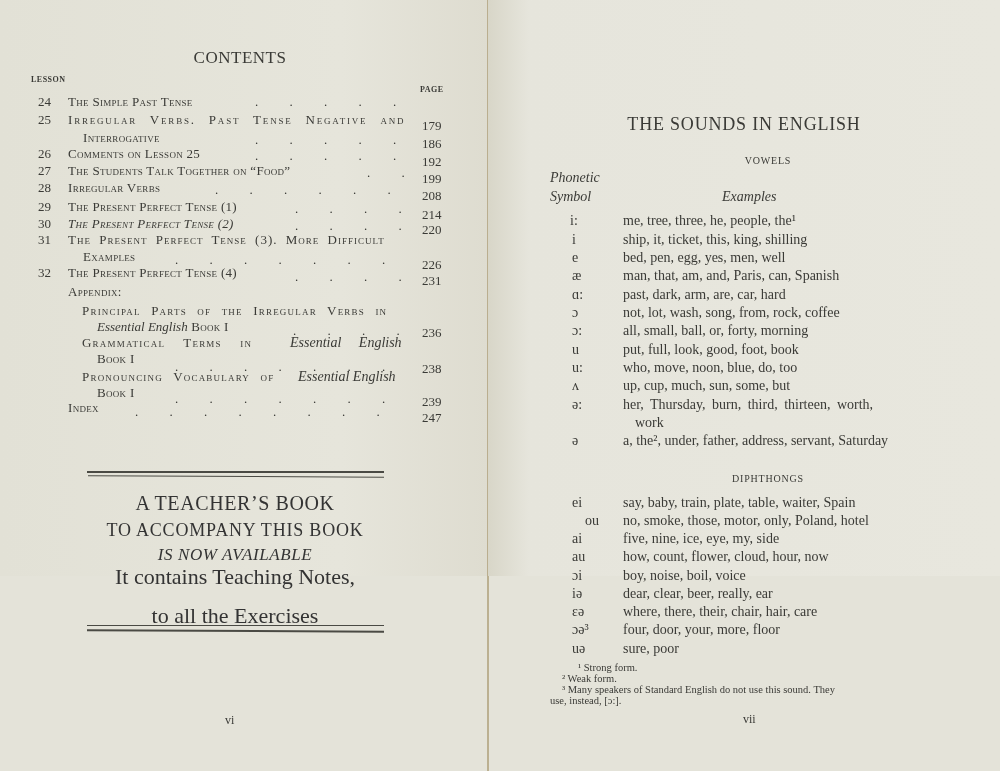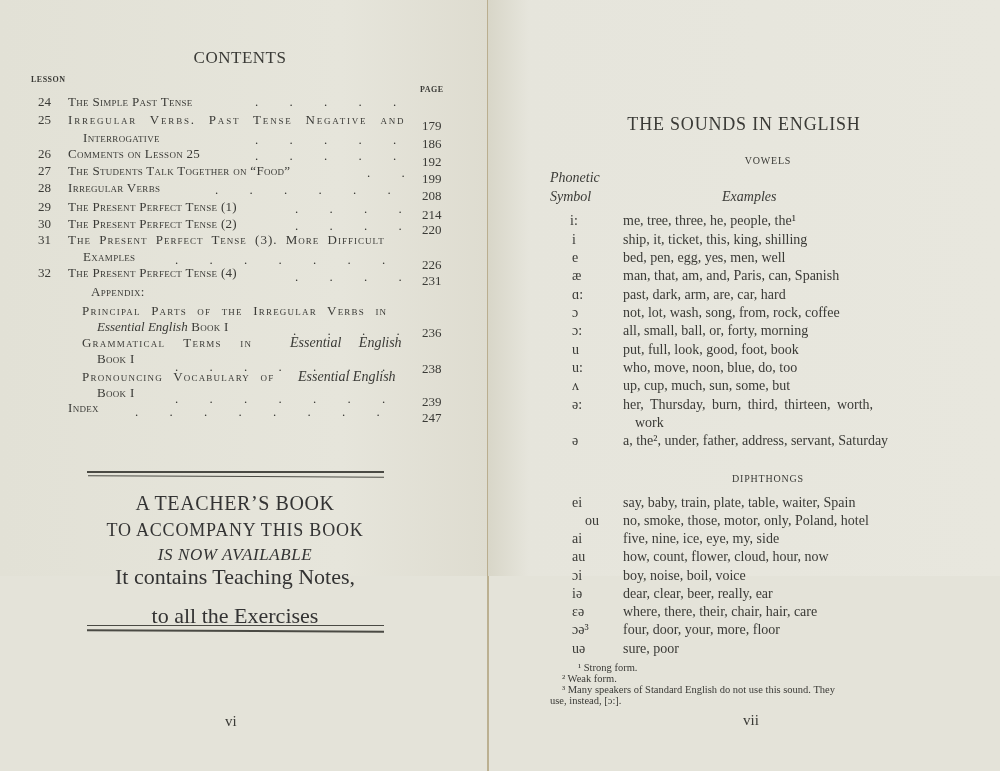--- a/index.html
+++ b/index.html
@@ -29,21 +29,21 @@
 
   
   .rule { position:absolute; left:87px; width:297px; height:2px; background:#4a4a44; }
   .rule.thin { height:1px; }
   .ad { position:absolute; left:80px; width:310px; text-align:center; color:#333; }
   .ad-l1 { top:492px; font-size:20px; letter-spacing:.6px; }
   .ad-l2 { top:520px; font-size:18px; letter-spacing:.8px; }
   .ad-l3 { top:545px; font-size:17px; font-style:italic; letter-spacing:.6px; }
   .ad-l4 { top:566px; font-size:22px; line-height:19px; }
 
-  .folio { position:absolute; font-size:15px; }
+  .folio { position:absolute; font-size:12px; }
 
   
   .sounds-title { position:absolute; left:488px; width:512px; top:114px; text-align:center; font-size:18px; letter-spacing:.8px; }
   .section-hdr { position:absolute; left:488px; width:560px; text-align:center; font-size:10px; letter-spacing:.8px; }
   .col-hdr { position:absolute; font-style:italic; font-size:14px; }
   .srow { position:absolute; left:560px; font-size:14px; line-height:18px; white-space:nowrap; }
   .sym { position:absolute; left:0; width:40px; }
   .ex { position:absolute; left:63px; }
   .fn { position:absolute; font-size:10.5px; line-height:12px; }
 </style>
@@ -95,42 +95,42 @@
 
     <div class="toc-row" style="top:198px;left:0;width:488px;">
       <span class="num" style="left:38px;">29</span>
       <span class="title" style="left:68px;">The Present Perfect Tense (1)</span>
       <span class="dots" style="left:295px;top:2px;">.&nbsp;.&nbsp;.&nbsp;.</span>
       <span class="pg" style="top:8px;">214</span>
     </div>
 
     <div class="toc-row" style="top:215px;left:0;width:488px;">
       <span class="num" style="left:38px;">30</span>
-      <span class="title" style="left:68px;">The Present Perfect Tense (2)</span>
+      <span class="title" style="left:68px;font-style:italic;">The Present Perfect Tense (2)</span>
       <span class="dots" style="left:295px;top:2px;">.&nbsp;.&nbsp;.&nbsp;.</span>
       <span class="pg" style="top:6px;">220</span>
     </div>
 
     <div class="toc-row" style="top:231px;left:0;width:488px;">
       <span class="num" style="left:38px;">31</span>
       <span class="title wide" style="left:68px;letter-spacing:1px;word-spacing:4px;">The Present Perfect Tense (3). More Difficult</span>
       <span class="title" style="left:83px;top:17px;">Examples</span>
       <span class="dots" style="left:175px;top:20px;">.&nbsp;.&nbsp;.&nbsp;.&nbsp;.&nbsp;.&nbsp;.</span>
       <span class="pg" style="top:25px;">226</span>
     </div>
 
     <div class="toc-row" style="top:264px;left:0;width:488px;">
       <span class="num" style="left:38px;">32</span>
       <span class="title" style="left:68px;">The Present Perfect Tense (4)</span>
       <span class="dots" style="left:295px;top:4px;">.&nbsp;.&nbsp;.&nbsp;.</span>
       <span class="pg" style="top:8px;">231</span>
     </div>
 
     <div class="toc-row" style="top:283px;left:68px;">
-      <span class="title" style="position:static;margin-left:23px;">Appendix:</span>
+      <span class="title" style="position:static;">Appendix:</span>
     </div>
     <div class="toc-row" style="top:302px;left:0;width:488px;">
       <span class="title wide" style="left:82px;letter-spacing:1.2px;word-spacing:6px;">Principal Parts of the Irregular Verbs in</span>
       <span style="position:absolute;left:97px;top:16px;"><i class="it">Essential English</i><span class="title" style="position:static;"> Book I</span></span>
       <span class="dots" style="left:293px;top:20px;">.&nbsp;.&nbsp;.&nbsp;.</span>
       <span class="pg" style="top:22px;">236</span>
     </div>
     <div class="toc-row" style="top:334px;left:0;width:488px;">
       <span class="title wide" style="left:82px;letter-spacing:1.2px;word-spacing:14px;">Grammatical Terms in</span>
       <i class="it" style="position:absolute;left:290px;font-size:14px;word-spacing:14px;">Essential English</i>

